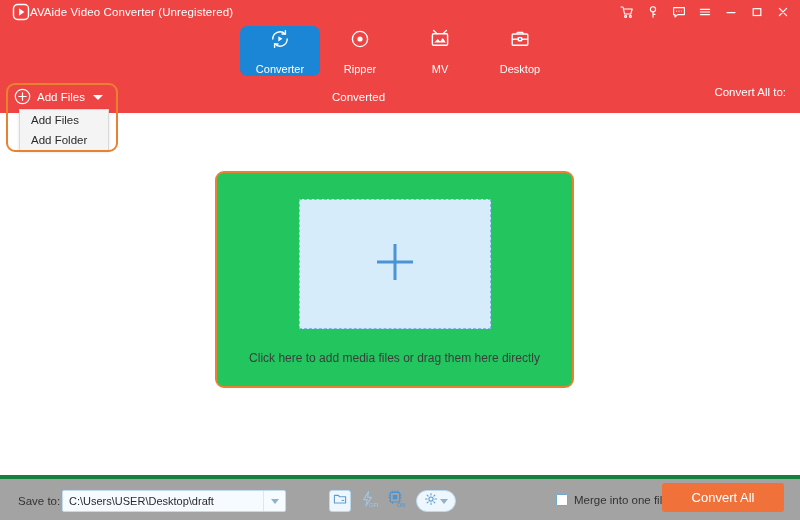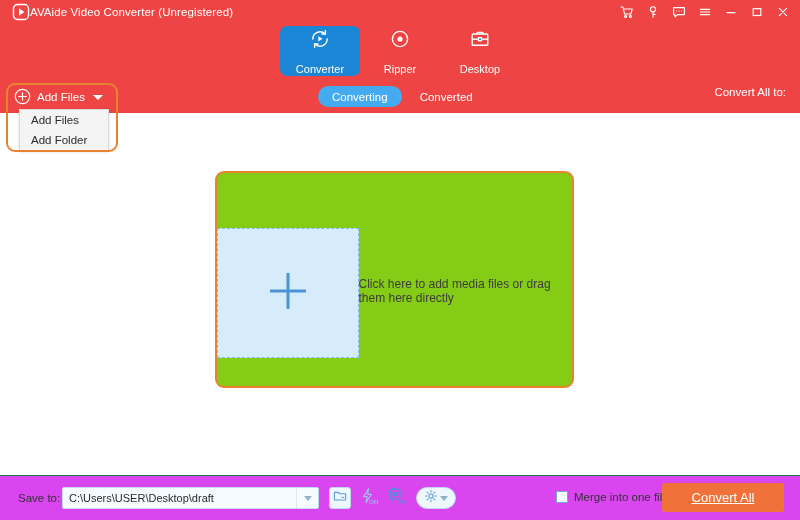--- a/index.html
+++ b/index.html
@@ -157,22 +157,22 @@
   .main {
     position: absolute; left: 0; top: 113px;
     width: 800px; height: 362px;
     background: #ffffff;
   }
   .dropzone {
     position: absolute; left: 215px; top: 58px;
     width: 359px; height: 217px;
     border: 2px solid #e8822e;
     border-radius: 9px;
-    background: #84cc16;
-    display: flex; flex-direction: row;
+    background: #22c55e;
+    display: flex; flex-direction: column;
     align-items: center;
     cursor: pointer;
   }
   .dz-inner {
     width: 192px; height: 130px;
     margin-top: 26px;
     background: #d7ecfb;
     border: 1px dashed #7fb9e4;
     display: flex; align-items: center; justify-content: center;
   }
@@ -180,30 +180,30 @@
   .dz-text {
     margin-top: 22px;
     font-size: 12px;
     color: #3d3d3d;
   }
 
   
   .footer {
     position: absolute; left: 0; top: 475px;
     width: 800px; height: 45px;
-    background: #d946ef;
-    border-top: 1px solid #15803d;
+    background: #a3a3a3;
+    border-top: 4px solid #15803d;
   }
   .saveto-label {
     position: absolute; left: 18px; top: 16px;
     font-size: 11.5px; color: #333333;
   }
   .path-box {
     position: absolute; left: 62px; top: 11px;
-    width: 257px; height: 22px;
+    width: 224px; height: 22px;
     background: #f6fbff;
     border: 1px solid #c3dced;
     border-radius: 2px;
     display: flex; align-items: center;
   }
   .path-value {
     flex: 1;
     padding-left: 6px;
     font-size: 11px;
     color: #2b2b2b;
@@ -260,21 +260,20 @@
   .convert-all {
     position: absolute; left: 662px; top: 483px;
     width: 122px; height: 29px;
     background: #f1713b;
     border-radius: 3px;
     display: flex; align-items: center; justify-content: center;
     color: #ffffff;
     font-size: 13px;
     cursor: pointer;
     z-index: 5;
-    text-decoration: underline;
   }
 </style>
 </head>
 <body>
 
 <div id="app">
 
   <div class="header">
 
     <div class="titlebar">
@@ -349,20 +348,30 @@
       <div class="navtab">
         <span class="ic">
           <svg width="24" height="24" viewBox="0 0 24 24" fill="none" stroke="#ffffff" stroke-width="1.4">
             <circle cx="12" cy="12" r="7.6"></circle>
             <circle cx="12" cy="12" r="2.6" fill="#ffffff" stroke="none"></circle>
           </svg>
         </span>
         <span class="lb">Ripper</span>
       </div>
 
+      <div class="navtab">
+        <span class="ic">
+          <svg width="24" height="24" viewBox="0 0 24 24" fill="none" stroke="#ffffff" stroke-width="1.4" stroke-linecap="round" stroke-linejoin="round">
+            <path d="M5.6 3.6l3.2 3M18.4 3.6l-3.2 3"></path>
+            <rect x="4.4" y="6.8" width="15.2" height="11.4" rx="1.2"></rect>
+            <path d="M6.4 15.6l3.3-3.6 2.5 2.4 2.6-3.4 3 4.6z" fill="#ffffff" stroke="none"></path>
+          </svg>
+        </span>
+        <span class="lb">MV</span>
+      </div>
 
 
       <div class="navtab">
         <span class="ic">
           <svg width="24" height="24" viewBox="0 0 24 24" fill="none" stroke="#ffffff" stroke-width="1.4" stroke-linejoin="round">
             <path d="M9.2 7V5.4h5.6V7"></path>
             <rect x="4.2" y="7" width="15.6" height="11.2" rx="1"></rect>
             <path d="M4.2 12.2h15.6"></path>
             <rect x="10.4" y="10.6" width="3.2" height="3.2" fill="#2196ec"></rect>
           </svg>
@@ -378,21 +387,20 @@
           <svg width="17" height="17" viewBox="0 0 17 17" fill="none" stroke="#ffffff" stroke-width="1.2" stroke-linecap="round">
             <circle cx="8.5" cy="8.5" r="7.2"></circle>
             <path d="M8.5 4.8v7.4M4.8 8.5h7.4"></path>
           </svg>
         </span>
         <span>Add Files</span>
         <span class="caret-white"></span>
       </div>
 
       <div class="seg">
-        <div class="seg-item active">Converting</div>
         <div class="seg-item">Converted</div>
       </div>
 
       <div class="convert-to">
         <span class="convert-to-label">Convert All to:</span>
       </div>
     </div>
   </div>
 
   <div class="af-menu">

